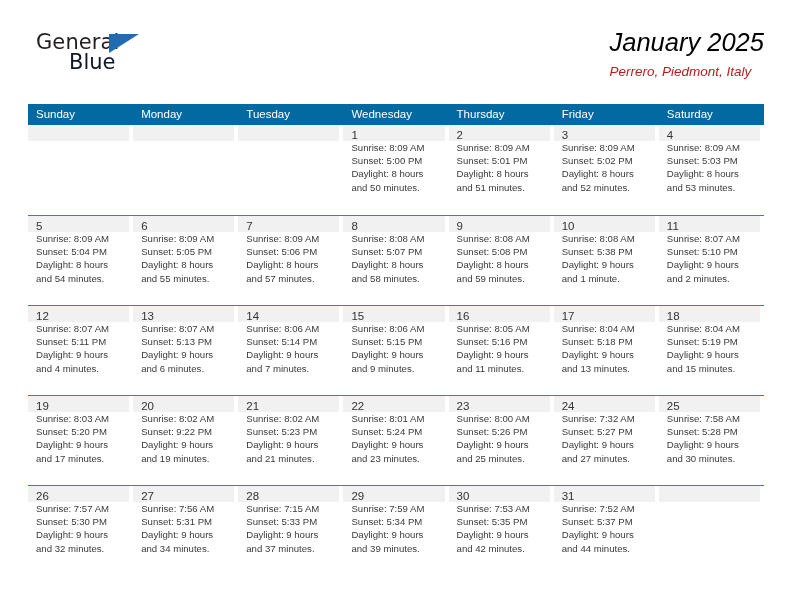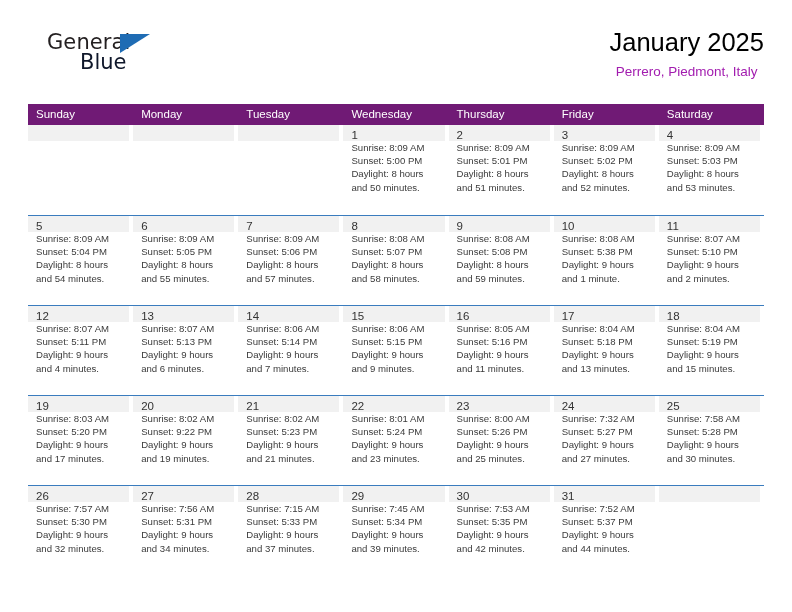--- a/index.html
+++ b/index.html
@@ -28,21 +28,20 @@
     top: 26px;
     width: 736px;
     height: 70px;
   }
   .brand {
     position: absolute;
     left: 8px;
     top: 4px;
     width: 180px;
     height: 56px;
-    margin-left: 11px;
   }
   .brand-general {
     position: absolute;
     left: 0;
     top: 0;
     font-size: 21px;
     letter-spacing: .1px;
     color: #231f20;
     font-family: "DejaVu Sans", sans-serif;
   }
@@ -61,46 +60,47 @@
     top: 20px;
     font-size: 21px;
     color: #0f172a;
     font-family: "DejaVu Sans", sans-serif;
   }
 
   .title-block {
     position: absolute;
     right: 0;
     top: 0;
-    text-align: center;
+    text-align: left;
+    font-style: italic;
   }
   .cal-title {
     font-size: 25.5px;
     line-height: 32px;
     color: #000;
     white-space: nowrap;
   }
   .cal-subtitle {
     font-size: 13.5px;
     line-height: 20px;
     margin-top: 4px;
-    color: #a21caf;
+    color: #b91c1c;
     white-space: nowrap;
   }
 
   
   .calendar {
     position: absolute;
     left: 28px;
     top: 104px;
     width: 736px;
   }
   .weekday-row {
     display: flex;
-    background: #701a75;
+    background: #0369a1;
     height: 21px;
   }
   .weekday {
     flex: 1 1 0;
     color: #ffffff;
     font-size: 11.5px;
     line-height: 21px;
     padding-left: 8px;
     box-sizing: border-box;
     white-space: nowrap;
@@ -446,21 +446,21 @@
             <div class="day-lines">
               <div class="day-line">Sunrise: 7:15 AM</div>
               <div class="day-line">Sunset: 5:33 PM</div>
               <div class="day-line">Daylight: 9 hours</div>
               <div class="day-line">and 37 minutes.</div>
             </div>
           </div>
           <div class="day">
             <div class="day-num-band"><span class="day-num">29</span></div>
             <div class="day-lines">
-              <div class="day-line">Sunrise: 7:45 AM</div>
+              <div class="day-line">Sunrise: 7:59 AM</div>
               <div class="day-line">Sunset: 5:34 PM</div>
               <div class="day-line">Daylight: 9 hours</div>
               <div class="day-line">and 39 minutes.</div>
             </div>
           </div>
           <div class="day">
             <div class="day-num-band"><span class="day-num">30</span></div>
             <div class="day-lines">
               <div class="day-line">Sunrise: 7:53 AM</div>
               <div class="day-line">Sunset: 5:35 PM</div>

